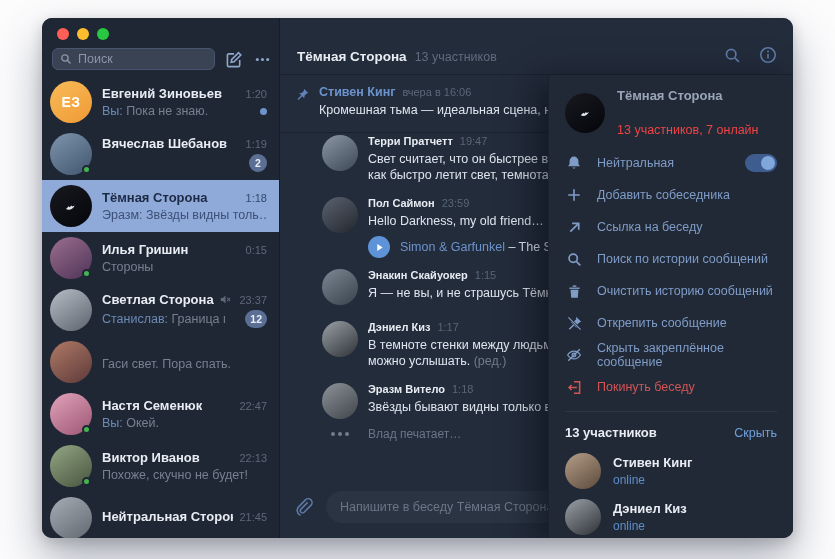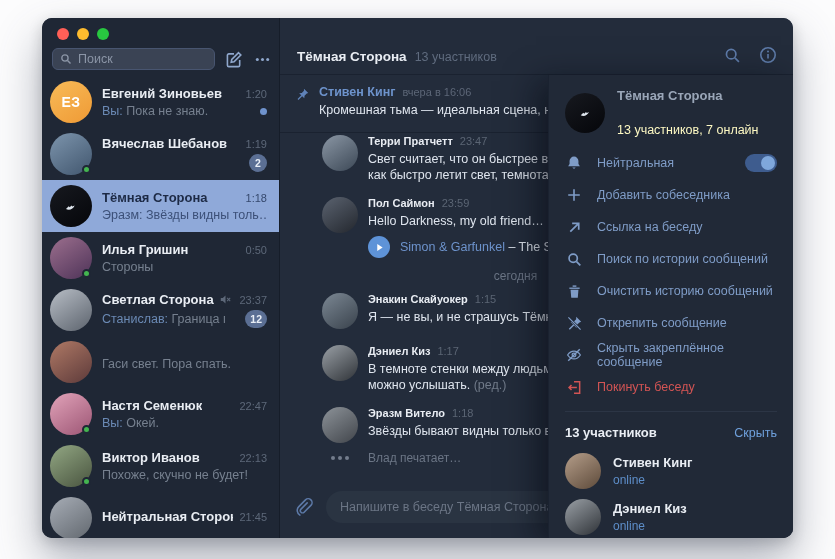--- a/index.html
+++ b/index.html
@@ -105,21 +105,21 @@
   .composer-input { flex:1; height:32px; background:#2a3442; border:0; outline:0; border-radius:16px;
     padding:0 14px; font:12.5px "Liberation Sans",sans-serif; color:#c7cfdb; }
   .composer-input::placeholder { color:#67718296; color:#6b7585; }
 
   
   .panel { position:absolute; left:506px; top:57px; right:0; bottom:0; background:#212937;
     border-left:1px solid #1a2230; box-shadow:-12px 6px 30px rgba(6,10,18,.55);
     overflow:hidden; z-index:5; }
   .panel-head { display:flex; gap:12px; padding:13px 16px 10px; align-items:center; }
   .p-title { font-size:13px; font-weight:bold; color:#9aa6b8; }
-  .p-sub { font-size:12.5px; color:#fef9c3; margin-top:20px; }
+  .p-sub { font-size:12.5px; color:#ef4444; margin-top:20px; }
   .menu-row { height:32px; display:flex; align-items:center; gap:14px; padding:0 16px;
     color:#7f9cc7; font-size:12.5px; cursor:pointer; }
   .menu-ic { width:18px; display:flex; justify-content:center; flex:none; }
   .menu-row.danger { color:#d25454; }
   .toggle { margin-left:auto; width:32px; height:18px; border-radius:9px; background:#3e5c8e;
     position:relative; flex:none; cursor:pointer; }
   .toggle i { position:absolute; right:2px; top:2px; width:14px; height:14px; border-radius:50%;
     background:#7fa7db; }
   .panel-sep { height:1px; background:#2c3545; margin:8px 16px 0; }
   .members-head { display:flex; align-items:center; padding:13px 16px 8px; }
@@ -220,21 +220,21 @@
           </div>
         </div>
 
         <div class="chat-row">
           <div class="avatar av42" style="background: linear-gradient(145deg, rgb(156, 111, 142), rgb(78, 51, 88));">
               <i class="dot-online"></i>
             </div>
           <div class="chat-body">
             <div class="l1">
                 <span class="cname">Илья Гришин</span>
-                <span class="ctime">0:50</span>
+                <span class="ctime">0:15</span>
               </div>
             <div class="l2">
                 <span class="cprev">Стороны</span>
               </div>
           </div>
         </div>
 
         <div class="chat-row">
           <div class="avatar av42" style="background: linear-gradient(145deg, rgb(184, 190, 198), rgb(92, 99, 109));"></div>
           <div class="chat-body">
@@ -346,21 +346,21 @@
         </div>
       </div>
 
       <div class="messages">
 
         <div class="msg">
           <div class="avatar m-avatar" style="background: linear-gradient(145deg, rgb(139, 151, 165), rgb(60, 72, 86));"></div>
           <div class="msg-body">
             <div class="m-l1">
                 <span class="m-author">Терри Пратчетт</span>
-                <span class="m-time">23:47</span>
+                <span class="m-time">19:47</span>
               </div>
             <div class="m-line">Свет считает, что он быстрее всех, но как</div>
             <div class="m-line">как быстро летит свет, темнота уже на месте</div>
           </div>
         </div>
 
         <div class="msg" style="margin-top:14px">
           <div class="avatar m-avatar" style="background: linear-gradient(145deg, rgb(91, 99, 112), rgb(35, 39, 46));"></div>
           <div class="msg-body">
             <div class="m-l1">
@@ -372,23 +372,20 @@
               <span class="play-btn">
                 <svg width="9" height="9" viewBox="0 0 10 10">
                     <path d="M2.5 1.2l6 3.8-6 3.8z" fill="#fff"></path>
                   </svg>
               </span>
               <span class="audio-text"><span class="audio-artist">Simon &amp; Garfunkel</span><span> – The Sound of Silence</span></span>
             </div>
           </div>
         </div>
 
-        <div class="day-wrap">
-            <div class="day-divider" style="margin:10px 0 0 0">сегодня</div>
-          </div>
 
         <div class="msg" style="margin-top:10px">
           <div class="avatar m-avatar" style="background: linear-gradient(145deg, rgb(124, 136, 148), rgb(57, 66, 76));"></div>
           <div class="msg-body">
             <div class="m-l1">
                 <span class="m-author">Энакин Скайуокер</span>
                 <span class="m-time">1:15</span>
               </div>
             <div class="m-line">Я — не вы, и не страшусь Тёмной Стороны.</div>
           </div>

